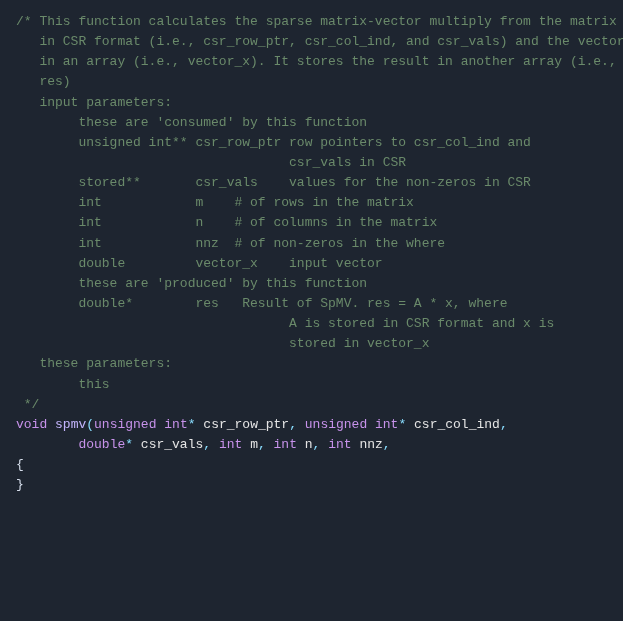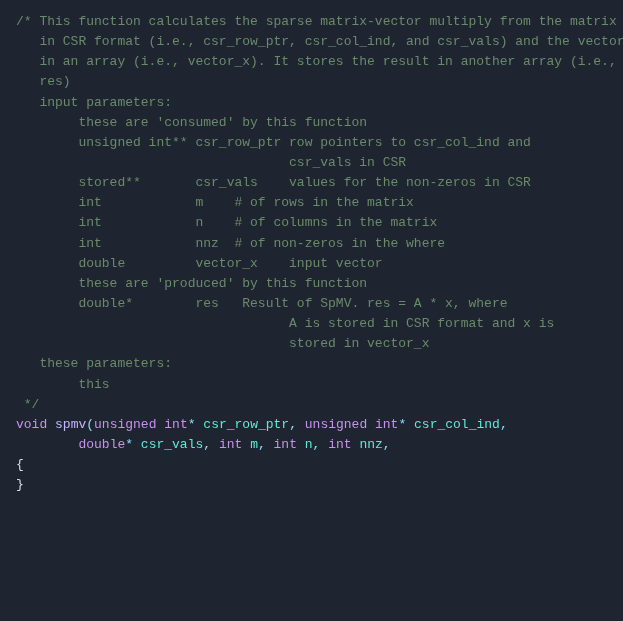--- a/index.html
+++ b/index.html
@@ -28,21 +28,21 @@
 
     .code-line {
       white-space: pre;
       line-height: 1.55;
     }
 
     .c-comment { color: #6a8a6a; }
     .c-keyword { color: #c792ea; text-align: right; }
     .c-function { color: #c4b5fd; }
     .c-punct { color: #89ddff; }
-    .c-param { color: #5eead4; }
+    .c-param { color: #e5e5e5; }
     .c-plain { color: #d6deeb; }
   </style>
 </head>
 <body>
 
 <div class="code-container">
   <div class="code-line c-comment">/* This function calculates the sparse matrix-vector multiply from the matrix</div>
   <div class="code-line c-comment">   in CSR format (i.e., csr_row_ptr, csr_col_ind, and csr_vals) and the vector</div>
   <div class="code-line c-comment">   in an array (i.e., vector_x). It stores the result in another array (i.e.,</div>
   <div class="code-line c-comment">   res)</div>

